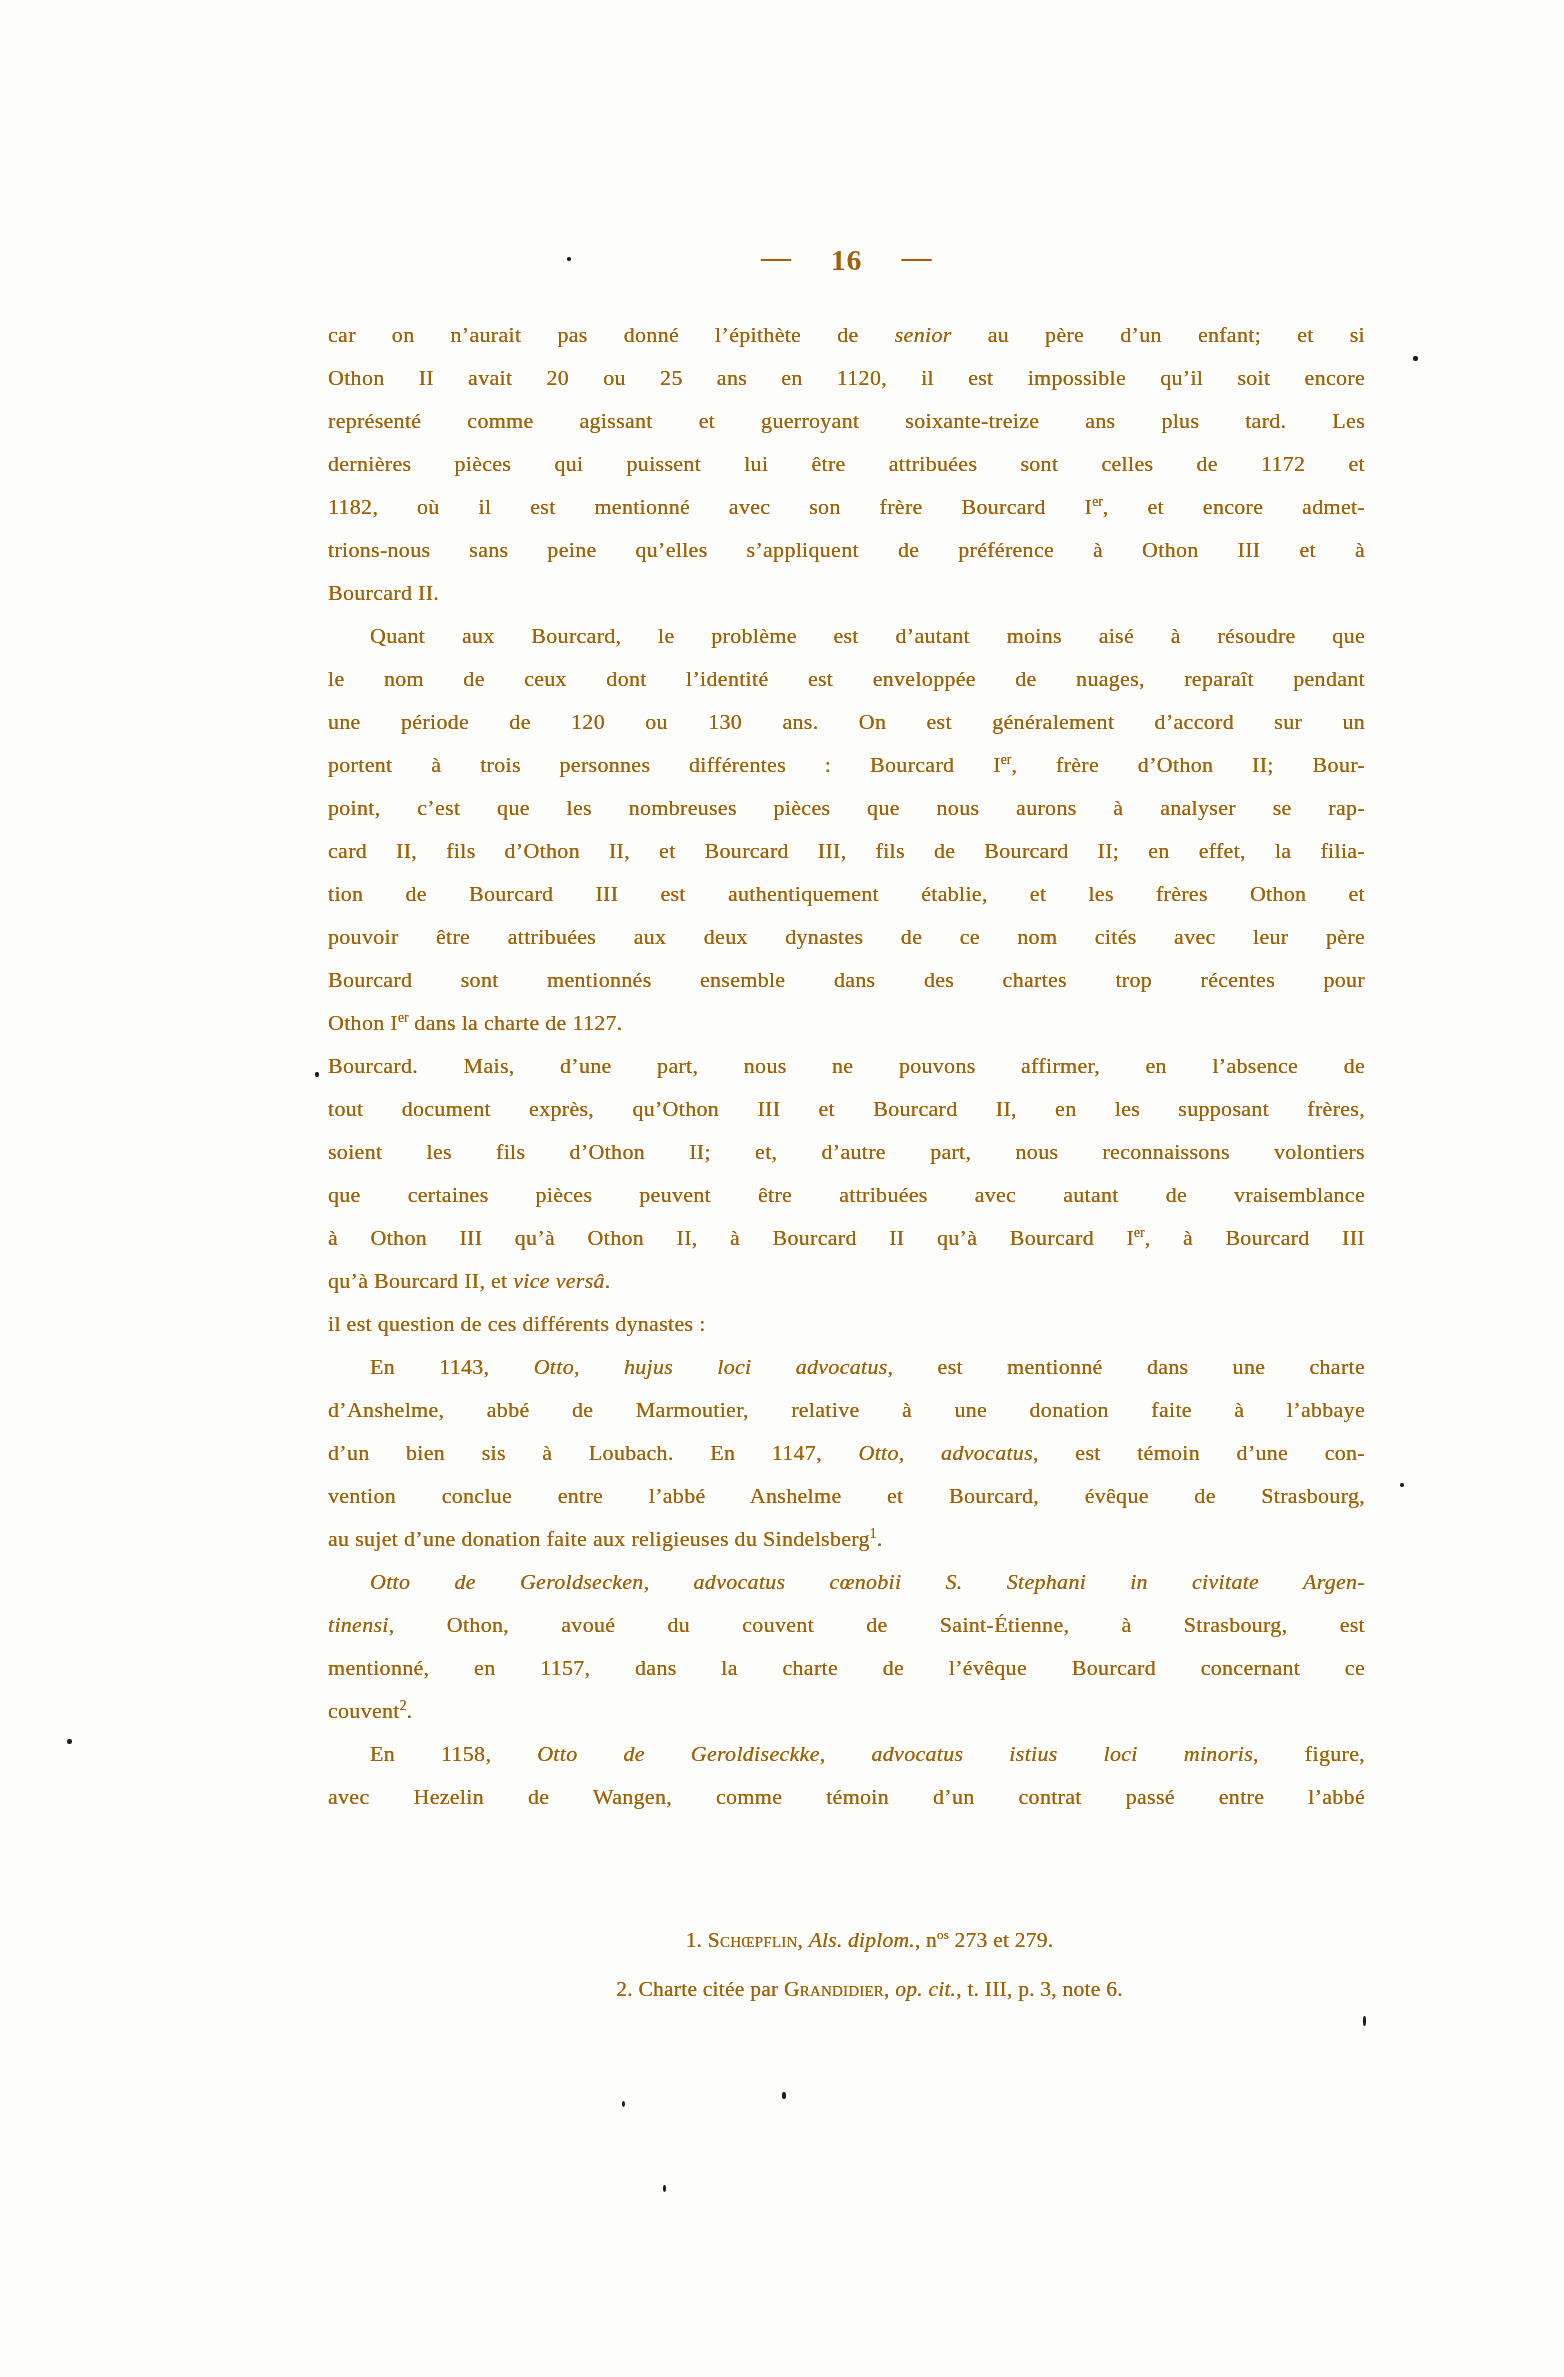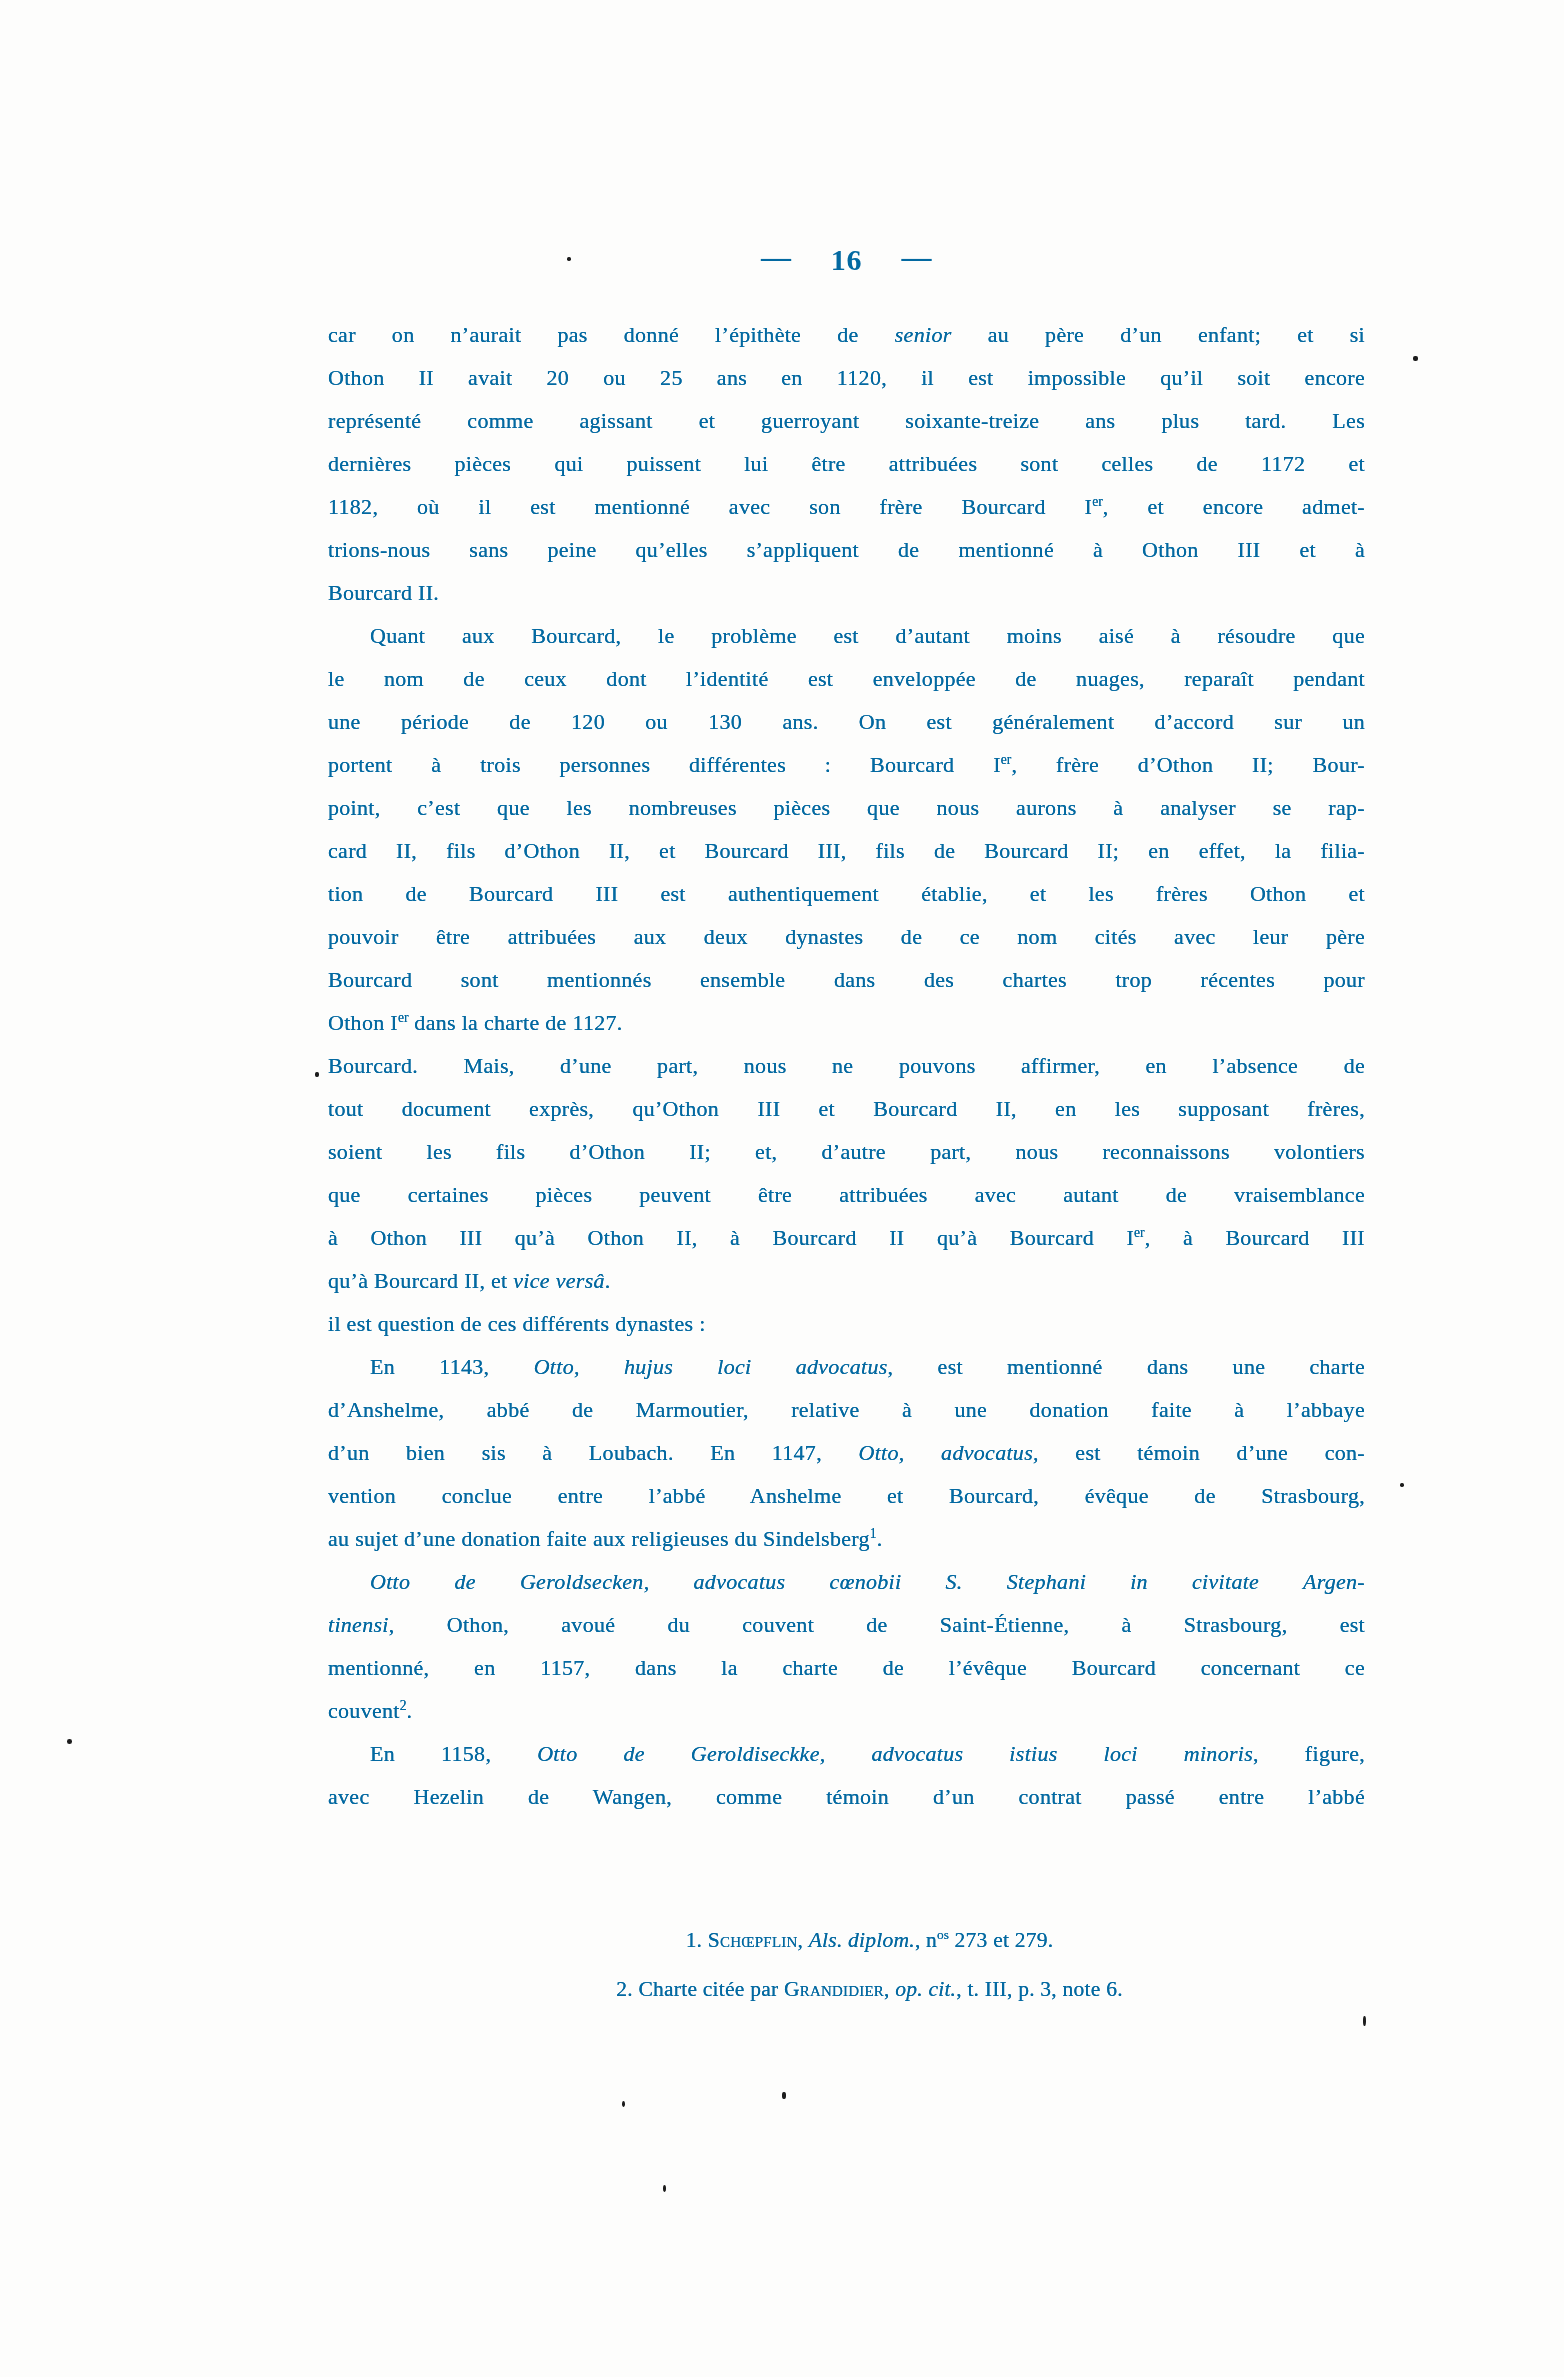--- a/index.html
+++ b/index.html
@@ -6,21 +6,21 @@
     margin: 0;
     padding: 0;
     background: #e8e8e6;
   }
   .page {
     position: relative;
     width: 1564px;
     height: 2377px;
     margin: 0 auto;
     background: #fdfdfc;
-    color: #0369a1;
+    color: #a16207;
     font-family: "Liberation Serif", "DejaVu Serif", serif;
     overflow: hidden;
   }
   .page-header {
     position: absolute;
     left: 328px;
     top: 243px;
     width: 1037px;
     text-align: center;
     font-size: 30px;
@@ -101,21 +101,21 @@
     <span class="num">16</span>
     <span class="dash">—</span>
   </div>
 
   <div class="text-block" id="body-lines">
       <div class="line j"><span>car on n’aurait pas donné l’épithète de </span><span class="it">senior</span><span> au père d’un enfant; et si</span></div>
       <div class="line j"><span>Othon II avait 20 ou 25 ans en 1120, il est impossible qu’il soit encore</span></div>
       <div class="line j"><span>représenté comme agissant et guerroyant soixante-treize ans plus tard. Les</span></div>
       <div class="line j"><span>dernières pièces qui puissent lui être attribuées sont celles de 1172 et</span></div>
       <div class="line j"><span>1182, où il est mentionné avec son frère Bourcard I</span><span class="sup">er</span><span>, et encore admet-</span></div>
-      <div class="line j"><span>trions-nous sans peine qu’elles s’appliquent de mentionné à Othon III et à</span></div>
+      <div class="line j"><span>trions-nous sans peine qu’elles s’appliquent de préférence à Othon III et à</span></div>
       <div class="line"><span>Bourcard II.</span></div>
       <div class="line j indent"><span>Quant aux Bourcard, le problème est d’autant moins aisé à résoudre que</span></div>
       <div class="line j"><span>le nom de ceux dont l’identité est enveloppée de nuages, reparaît pendant</span></div>
       <div class="line j"><span>une période de 120 ou 130 ans. On est généralement d’accord sur un</span></div>
       <div class="line j"><span>portent à trois personnes différentes : Bourcard I</span><span class="sup">er</span><span>, frère d’Othon II; Bour-</span></div>
       <div class="line j"><span>point, c’est que les nombreuses pièces que nous aurons à analyser se rap-</span></div>
       <div class="line j"><span>card II, fils d’Othon II, et Bourcard III, fils de Bourcard II; en effet, la filia-</span></div>
       <div class="line j"><span>tion de Bourcard III est authentiquement établie, et les frères Othon et</span></div>
       <div class="line j"><span>pouvoir être attribuées aux deux dynastes de ce nom cités avec leur père</span></div>
       <div class="line j"><span>Bourcard sont mentionnés ensemble dans des chartes trop récentes pour</span></div>

